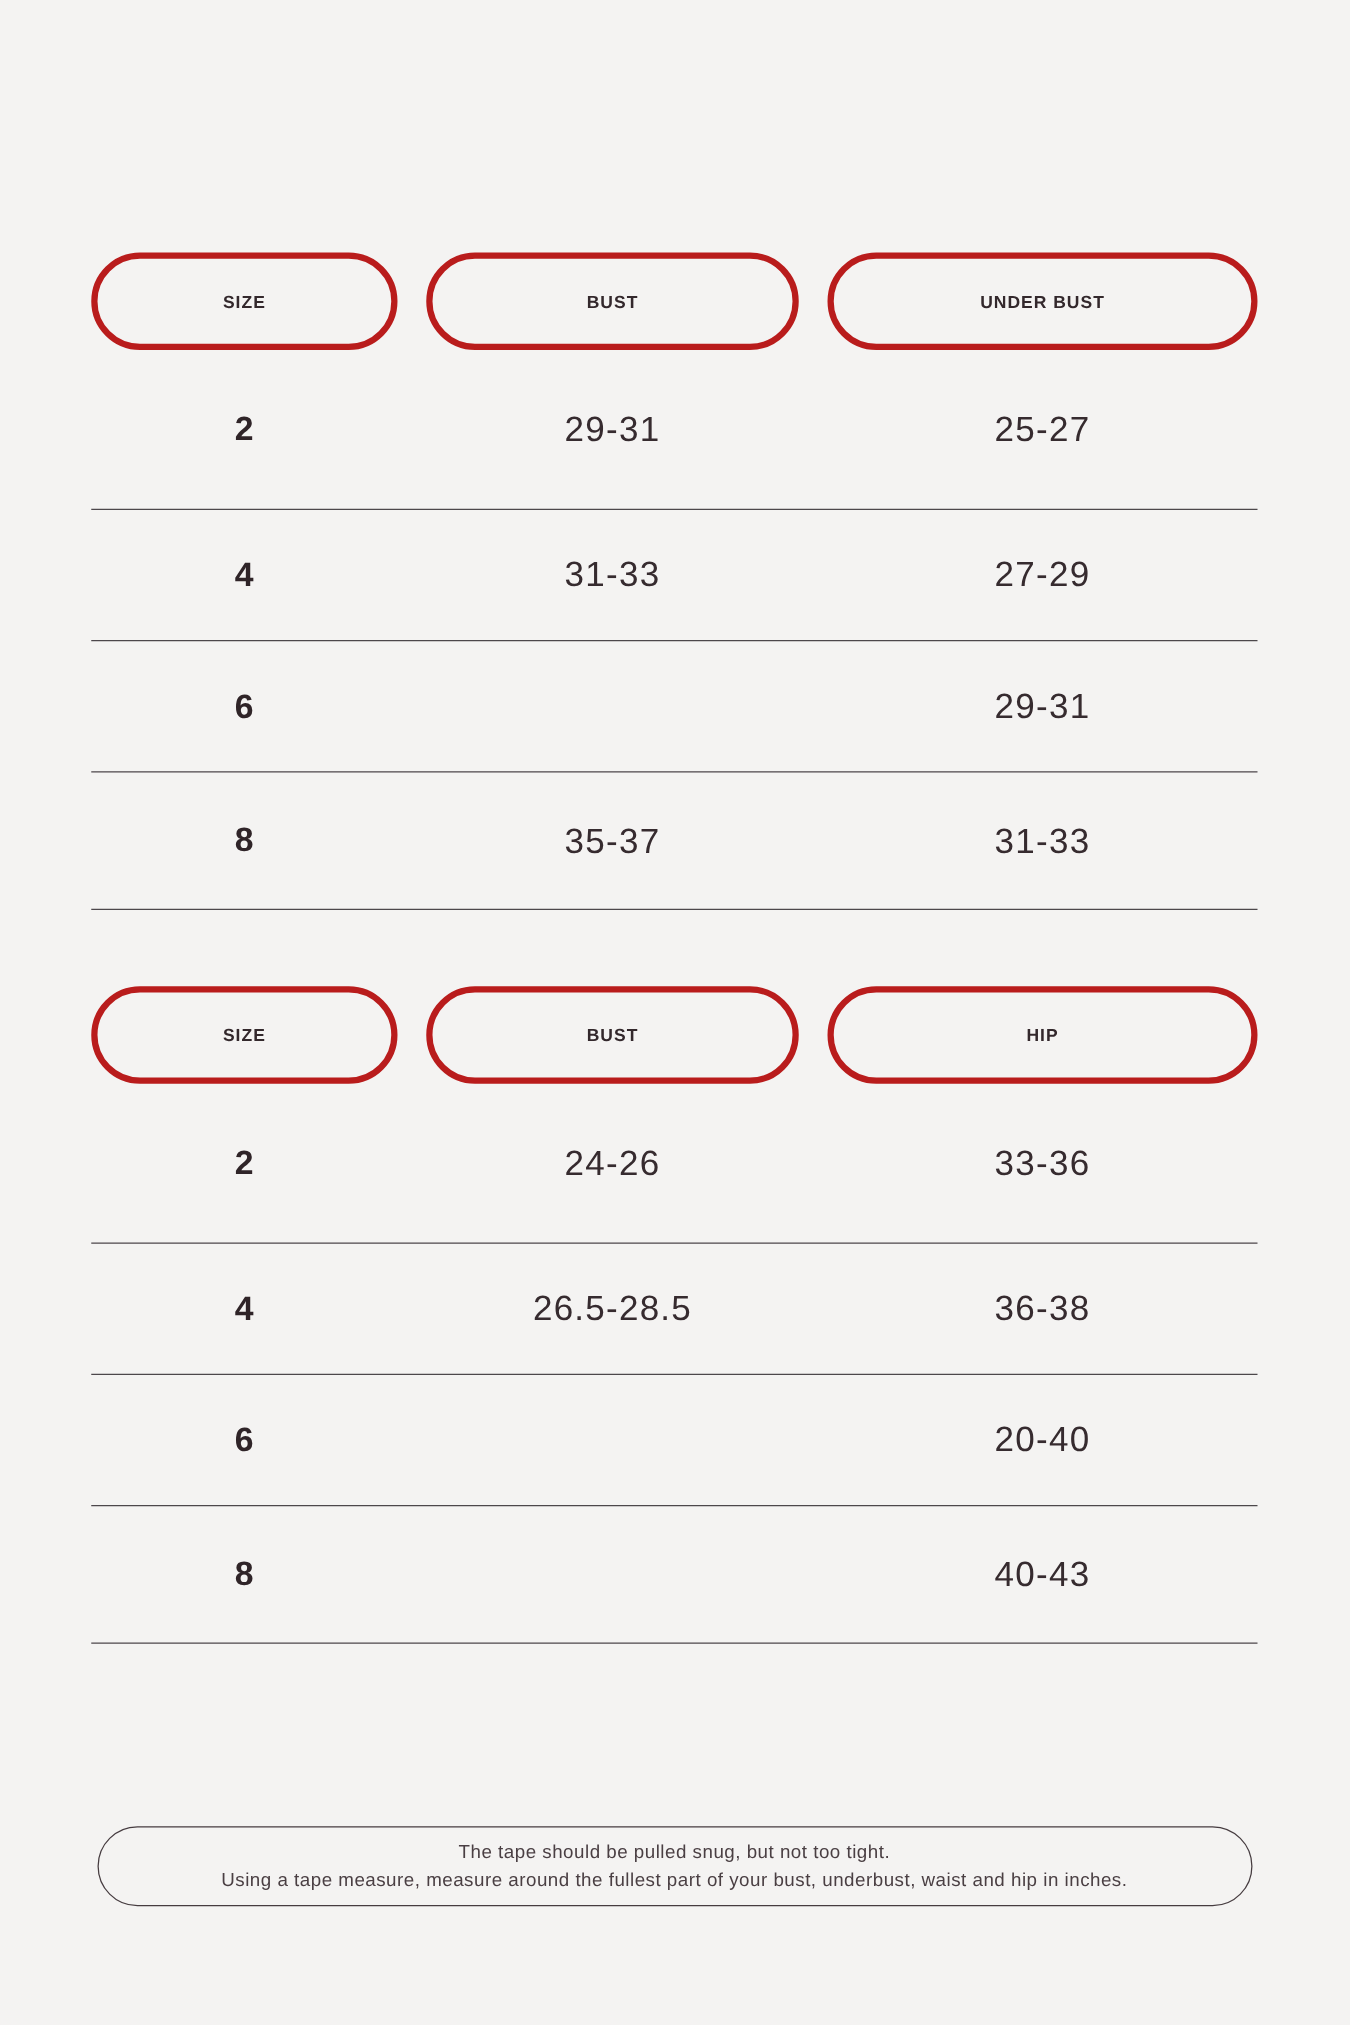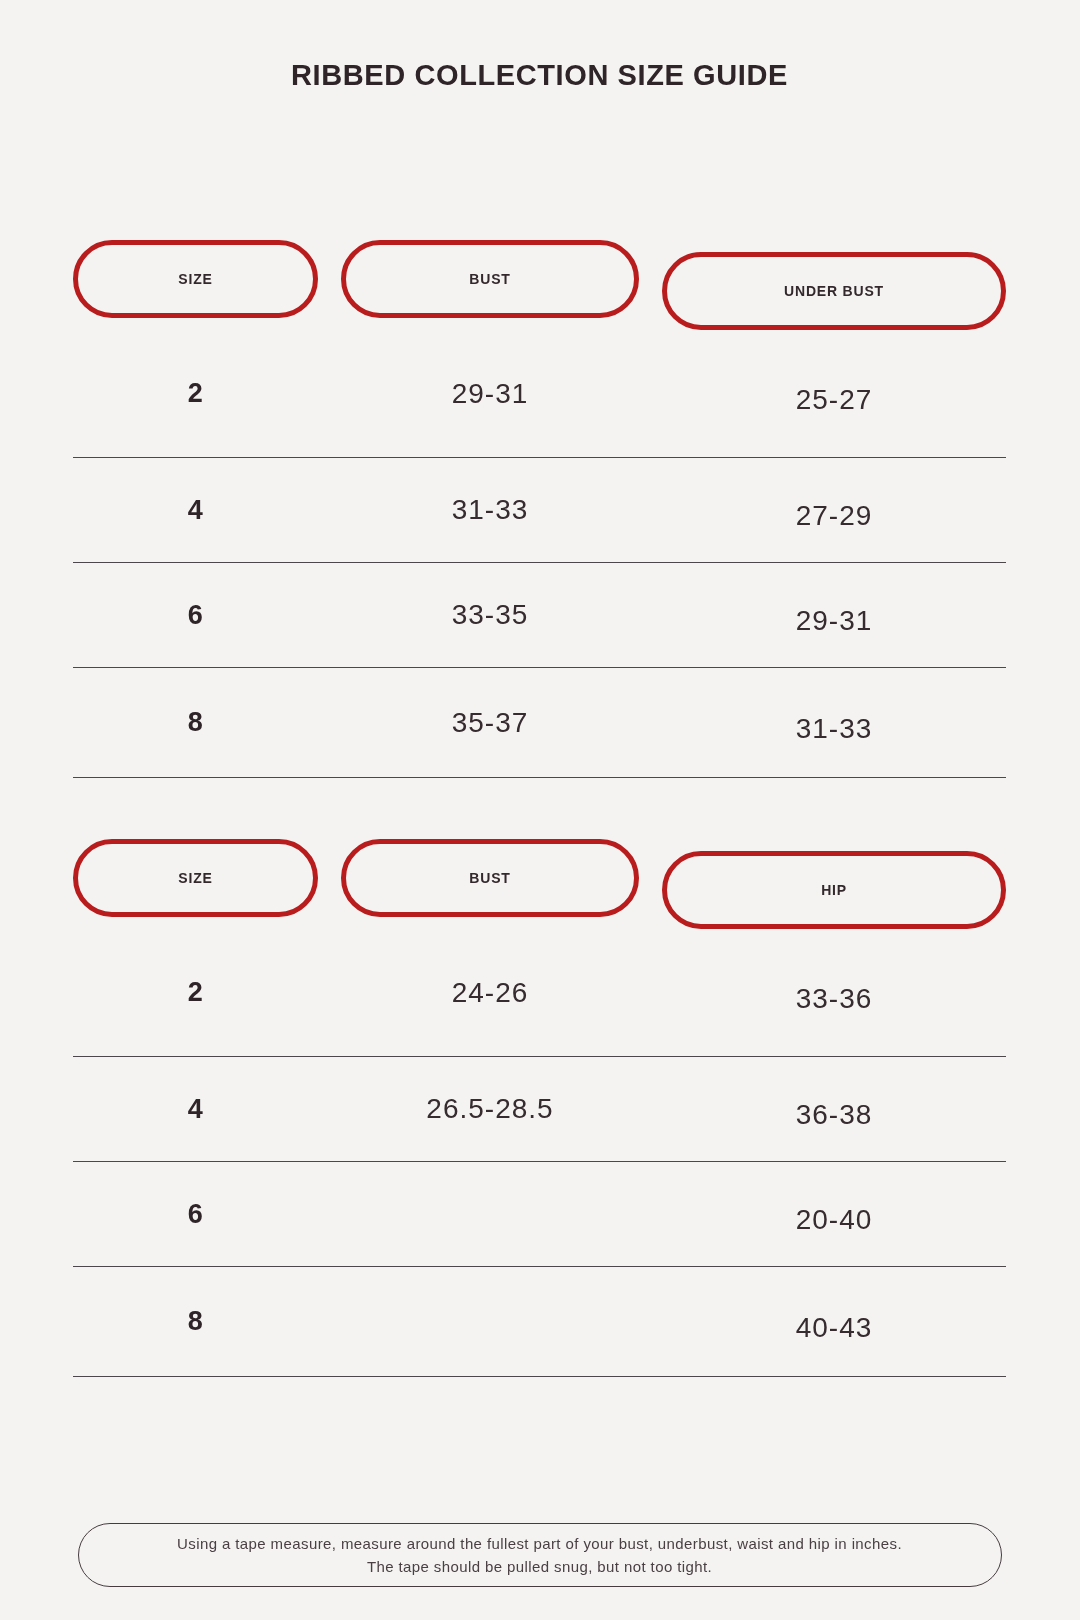--- a/index.html
+++ b/index.html
@@ -40,21 +40,21 @@
     align-items: center;
     justify-content: center;
     font-size: 14px;
     font-weight: 700;
     letter-spacing: 0.8px;
     color: #33282c;
     background: transparent;
   }
   .col-1 { width: 245px; }
   .col-2 { width: 298px; }
-  .col-3 { width: 344px; margin-top: 12px; }
+  .col-3 { width: 344px; }
   .t-row {
     display: flex;
     justify-content: space-between;
     align-items: center;
     height: 105px;
     border-bottom: 1px solid #4c474b;
   }
   .t-row.tall  { height: 128px; }
   .t-row.last  { height: 110px; }
   .cell {
@@ -87,41 +87,39 @@
     letter-spacing: 0.4px;
     line-height: 23px;
     color: #4a3f43;
   }
 </style>
 </head>
 <body>
 
 <div class="page">
 
-  <h1 class="page-title">RIBBED COLLECTION SIZE GUIDE</h1>
 
   <div class="size-table first">
     <div class="pill-row">
       <div class="pill col-1">SIZE</div>
       <div class="pill col-2">BUST</div>
       <div class="pill col-3">UNDER BUST</div>
     </div>
     <div class="t-row tall">
       <div class="cell size col-1">2</div>
       <div class="cell col-2">29-31</div>
       <div class="cell col-3">25-27</div>
     </div>
     <div class="t-row">
       <div class="cell size col-1">4</div>
       <div class="cell col-2">31-33</div>
       <div class="cell col-3">27-29</div>
     </div>
     <div class="t-row">
       <div class="cell size col-1">6</div>
-      <div class="cell col-2">33-35</div>
       <div class="cell col-3">29-31</div>
     </div>
     <div class="t-row last">
       <div class="cell size col-1">8</div>
       <div class="cell col-2">35-37</div>
       <div class="cell col-3">31-33</div>
     </div>
   </div>
 
   <div class="size-table second">
@@ -144,17 +142,17 @@
       <div class="cell size col-1">6</div>
       <div class="cell col-3">20-40</div>
     </div>
     <div class="t-row last">
       <div class="cell size col-1">8</div>
       <div class="cell col-3">40-43</div>
     </div>
   </div>
 
   <div class="note-pill">
+    <div class="note-line">The tape should be pulled snug, but not too tight.</div>
     <div class="note-line">Using a tape measure, measure around the fullest part of your bust, underbust, waist and hip in inches.</div>
-    <div class="note-line">The tape should be pulled snug, but not too tight.</div>
   </div>
 
 </div>
 
 </body></html>

